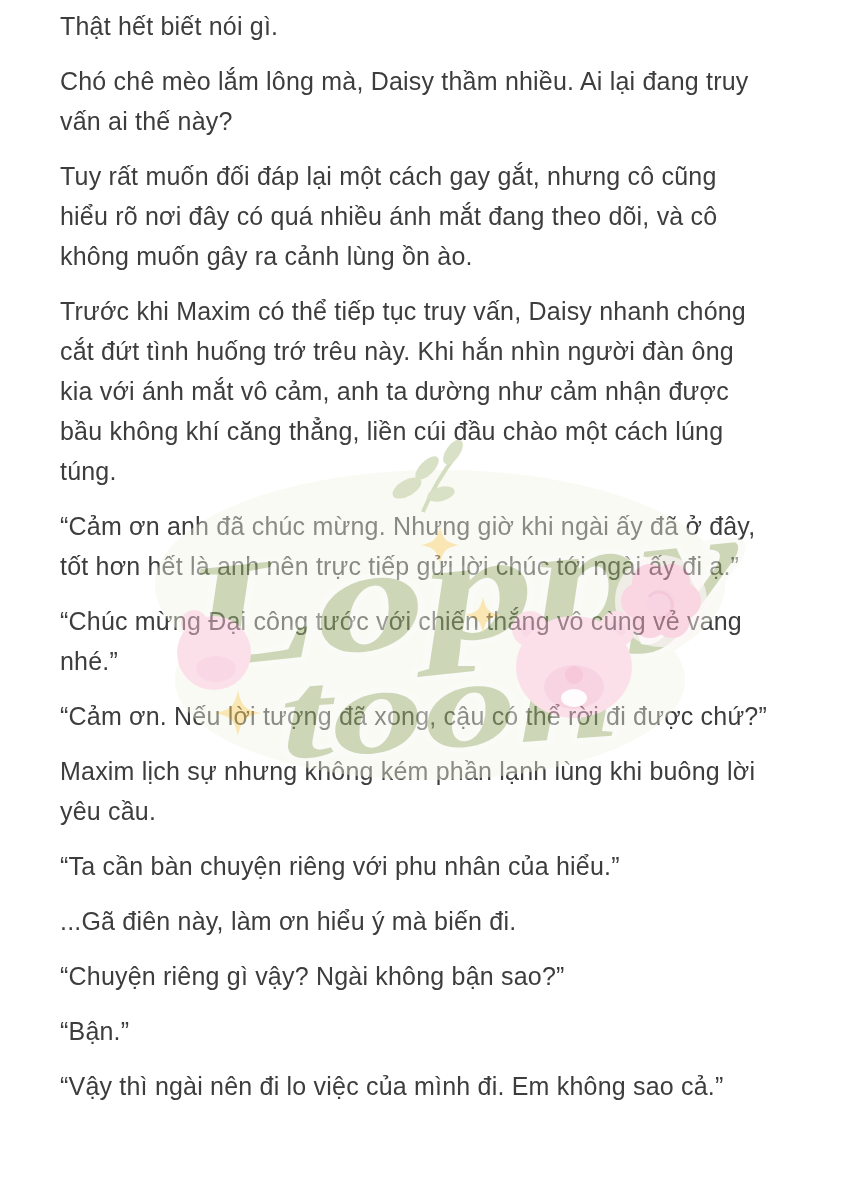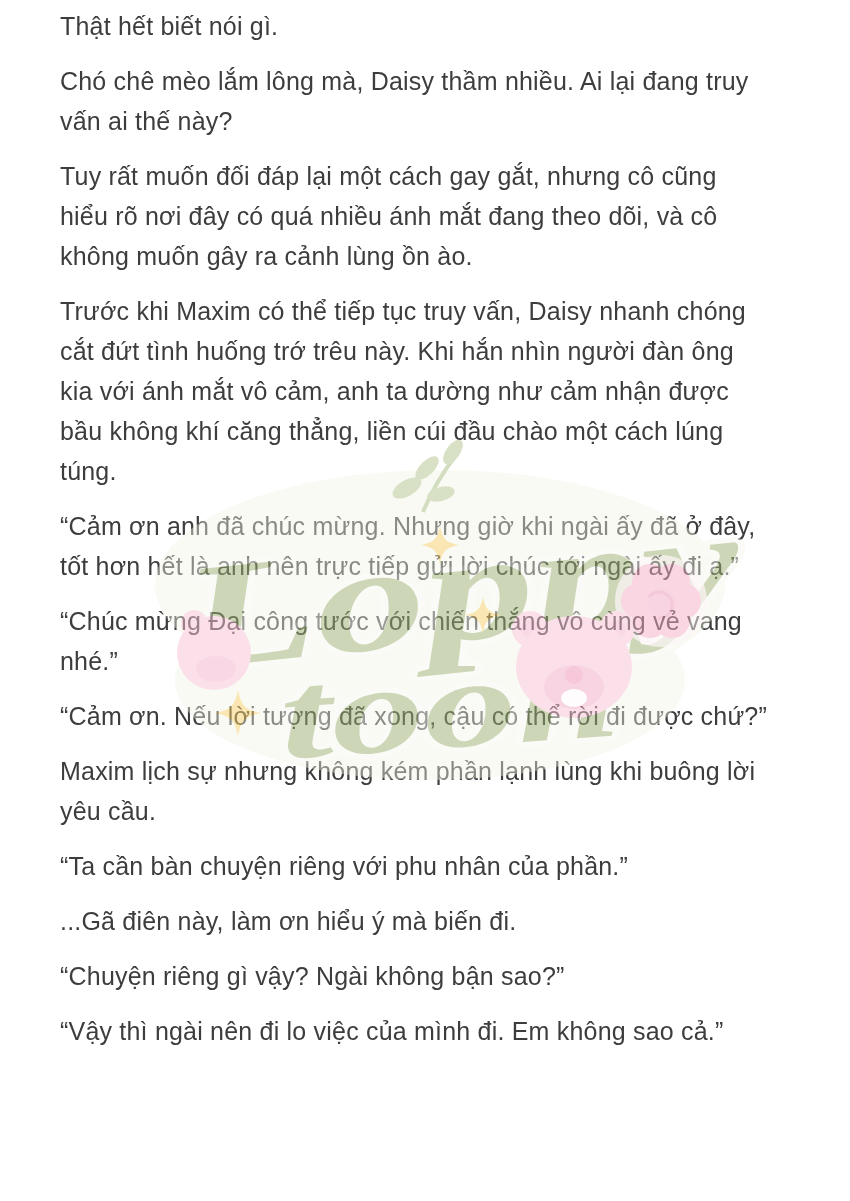--- a/index.html
+++ b/index.html
@@ -48,23 +48,24 @@
 
   <div class="content">
     <p>Thật hết biết nói gì.</p>
     <p>Chó chê mèo lắm lông mà, Daisy thầm nhiều. Ai lại đang truy vấn ai thế này?</p>
     <p>Tuy rất muốn đối đáp lại một cách gay gắt, nhưng cô cũng hiểu rõ nơi đây có quá nhiều ánh mắt đang theo dõi, và cô không muốn gây ra cảnh lùng ồn ào.</p>
     <p>Trước khi Maxim có thể tiếp tục truy vấn, Daisy nhanh chóng cắt đứt tình huống trớ trêu này. Khi hắn nhìn người đàn ông kia với ánh mắt vô cảm, anh ta dường như cảm nhận được bầu không khí căng thẳng, liền cúi đầu chào một cách lúng túng.</p>
     <p>“Cảm ơn anh đã chúc mừng. Nhưng giờ khi ngài ấy đã ở đây, tốt hơn hết là anh nên trực tiếp gửi lời chúc tới ngài ấy đi ạ.”</p>
     <p>“Chúc mừng Đại công tước với chiến thắng vô cùng vẻ vang nhé.”</p>
     <p>“Cảm ơn. Nếu lời tượng đã xong, cậu có thể rời đi được chứ?”</p>
     <p>Maxim lịch sự nhưng không kém phần lạnh lùng khi buông lời yêu cầu.</p>
-    <p>“Ta cần bàn chuyện riêng với phu nhân của phần.”</p>
+    <p>“Ta cần bàn chuyện riêng với phu nhân của hiểu.”</p>
     <p>...Gã điên này, làm ơn hiểu ý mà biến đi.</p>
     <p>“Chuyện riêng gì vậy? Ngài không bận sao?”</p>
+    <p>“Bận.”</p>
     <p>“Vậy thì ngài nên đi lo việc của mình đi. Em không sao cả.”</p>
   </div>
 
   <div class="watermark">
     <svg width="640" height="355" viewBox="0 0 640 355" opacity="0.5">
 
       <g opacity="0.85">
         <ellipse cx="310" cy="150" rx="285" ry="115" fill="#eff3e2"></ellipse>
         <ellipse cx="300" cy="245" rx="255" ry="100" fill="#eff3e2"></ellipse>
       </g>

